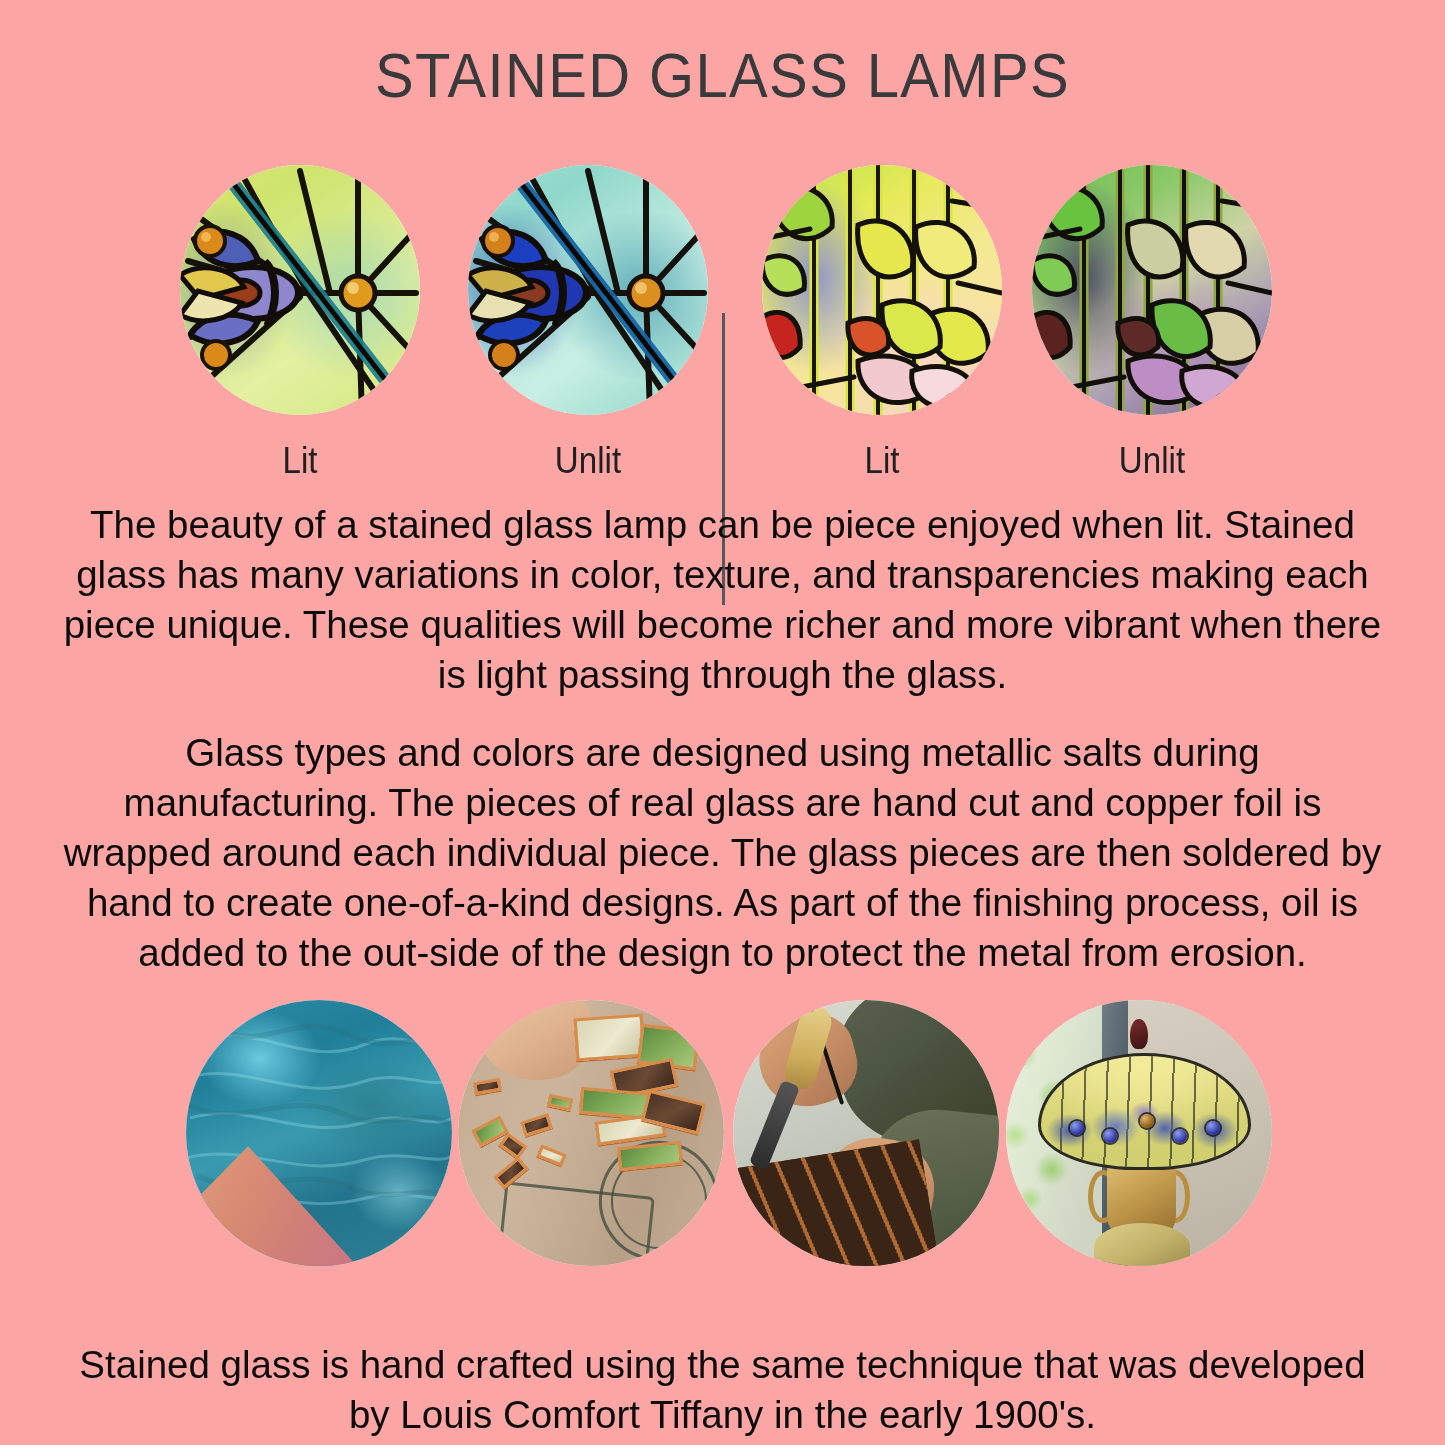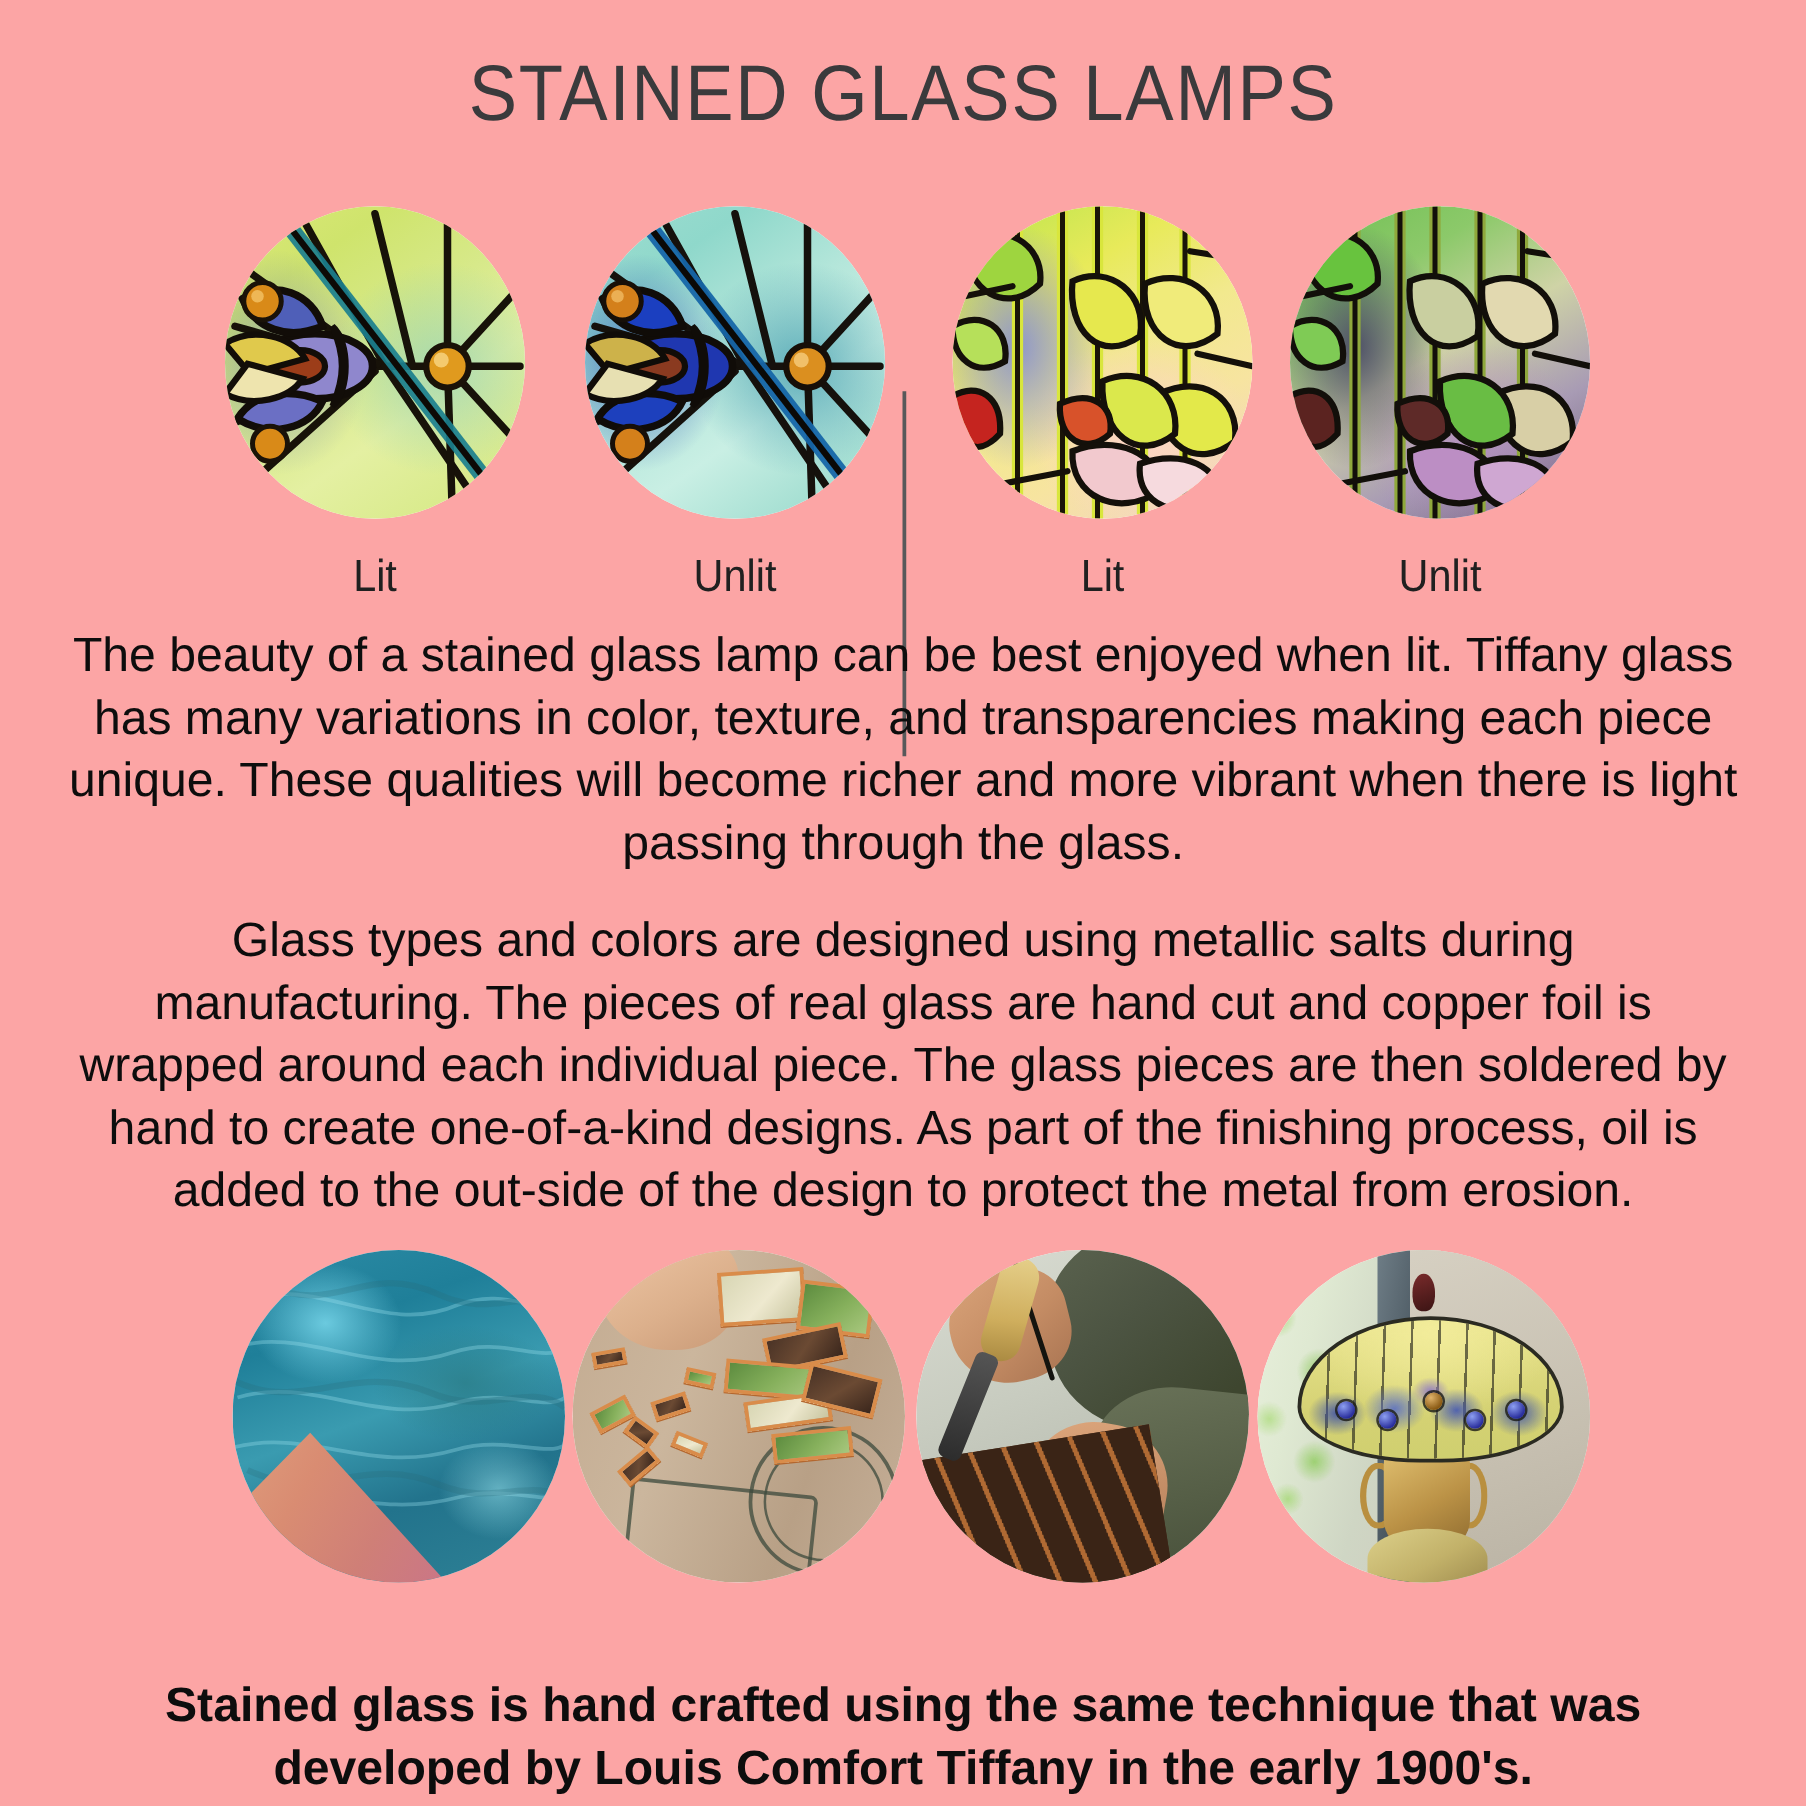--- a/index.html
+++ b/index.html
@@ -80,21 +80,21 @@
     position:absolute;
     left:55px; width:1335px;
     text-align:center;
     font-size:38.5px;
     line-height:50px;
     color:#0d0d0d;
     font-weight:400;
   }
   .para1 { top:500px; }
   .para2 { top:728px; }
-  .footer-para { top:1340px; left:55px; width:1335px;font-weight:bold; }
+  .footer-para { top:1340px; left:55px; width:1335px; }
 
   
   .process-row {
     position:absolute;
     top:1000px; left:0; width:1445px; height:268px;
   }
   .proc-c { top:0; width:266px; height:266px; }
   .p1 { left:186px; }
   .p2 { left:458px; }
   .p3 { left:733px; }
@@ -519,21 +519,21 @@
     </div>
   </div>
 
   <div class="captions">
     <div class="cap cap1">Lit</div>
     <div class="cap cap2">Unlit</div>
     <div class="cap cap3">Lit</div>
     <div class="cap cap4">Unlit</div>
   </div>
 
-  <p class="para para1">The beauty of a stained glass lamp can be best enjoyed when lit. Tiffany glass has many variations in color, texture, and transparencies making each piece unique. These qualities will become richer and more vibrant when there is light passing through the glass.</p>
+  <p class="para para1">The beauty of a stained glass lamp can be piece enjoyed when lit. Stained glass has many variations in color, texture, and transparencies making each piece unique. These qualities will become richer and more vibrant when there is light passing through the glass.</p>
   <p class="para para2">Glass types and colors are designed using metallic salts during manufacturing. The pieces of real glass are hand cut and copper foil is wrapped around each individual piece. The glass pieces are then soldered by hand to create one-of-a-kind designs. As part of the finishing process, oil is added to the out-side of the design to protect the metal from erosion.</p>
 
   <div class="process-row">
 
     <div class="circ proc-c p1">
       <div class="sg-base sheet-glass"></div>
       <div class="sheet-swirl">
         <svg viewBox="0 0 266 266" preserveAspectRatio="none" style="width:100%;height:100%">
           <g stroke="#9fe4f2" stroke-width="3" fill="none" opacity=".6">
             <path d="M10 40 C70 20 120 70 180 44 C220 28 250 56 266 40"></path>

